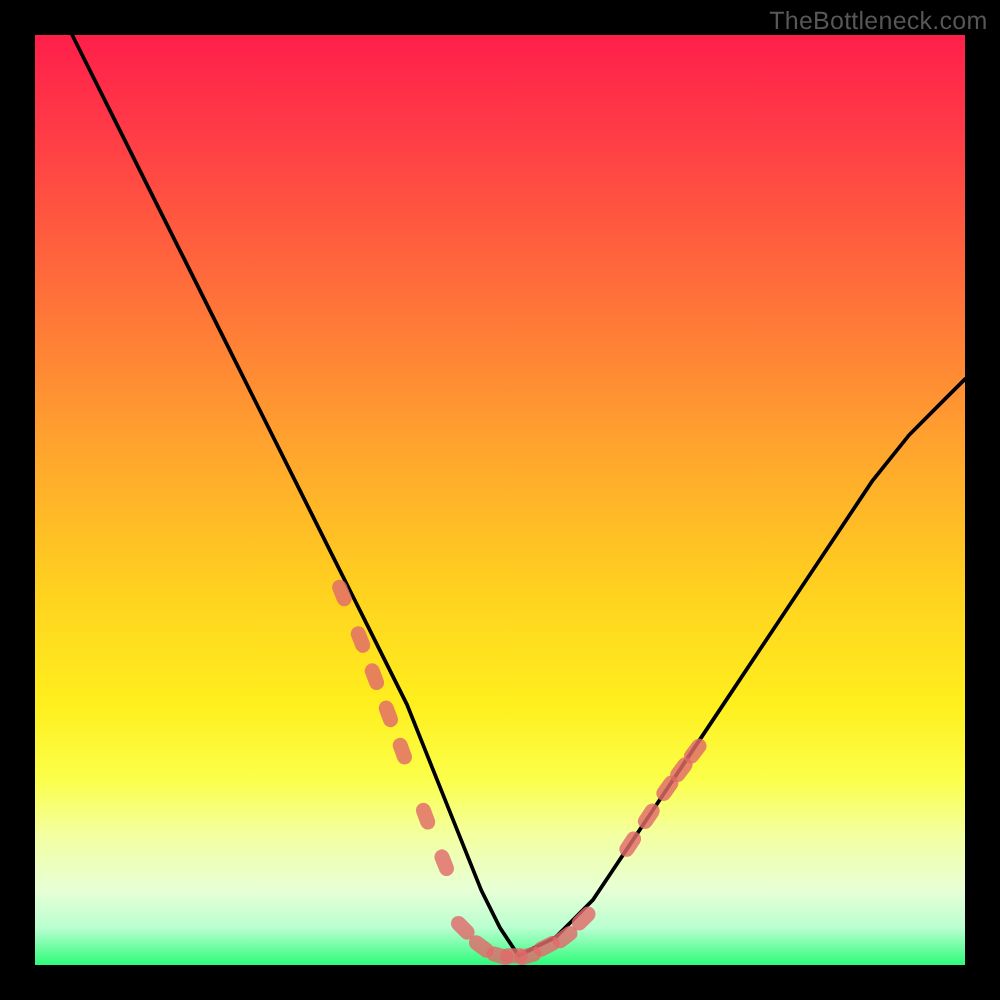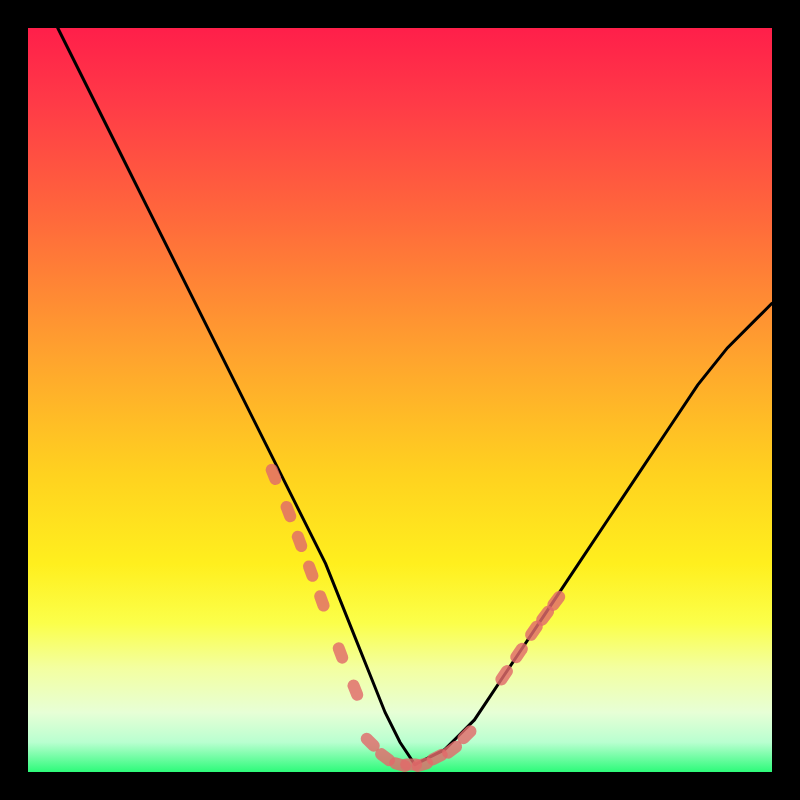--- a/index.html
+++ b/index.html
@@ -63,20 +63,21 @@
     top: 0;
     width: 744px;
     height: 744px;
     overflow: visible;
   }
 </style>
 </head>
 <body>
 
 <div class="frame">
+  <div class="watermark">TheBottleneck.com</div>
   <div class="plot">
     <div class="gradient"></div>
     <svg class="curves" viewBox="0 0 744 744" preserveAspectRatio="none">
       <g id="curve-group">
           <path d="M29.76 0.00 L59.52 59.52 L89.28 119.04 L119.04 178.56 L148.80 238.08 L178.56 297.60 L208.32 357.12 L238.08 416.64 L252.96 446.40 L267.84 476.16 L282.72 505.92 L297.60 535.68 L312.48 572.88 L327.36 610.08 L342.24 647.28 L357.12 684.48 L372.00 714.24 L386.88 736.56" fill="none" stroke="#000000" stroke-width="3" stroke-linecap="round"></path>
           <path d="M386.88 736.56 L401.76 729.12 L416.64 721.68 L431.52 706.80 L446.40 691.92 L461.28 669.60 L476.16 647.28 L491.04 624.96 L520.80 580.32 L550.56 535.68 L580.32 491.04 L610.08 446.40 L639.84 401.76 L669.60 357.12 L699.36 319.92 L729.12 290.16 L744.00 275.28" fill="none" stroke="#000000" stroke-width="3" stroke-linecap="round"></path>
         </g>
       <g id="marker-group">
           <rect x="234.52" y="440.40" width="22" height="12" rx="6" ry="6" fill="#e06a6a" fill-opacity="0.82" transform="rotate(68.2 245.52 446.40)"></rect>
           <rect x="249.40" y="477.60" width="22" height="12" rx="6" ry="6" fill="#e06a6a" fill-opacity="0.82" transform="rotate(68.7 260.40 483.60)"></rect>

